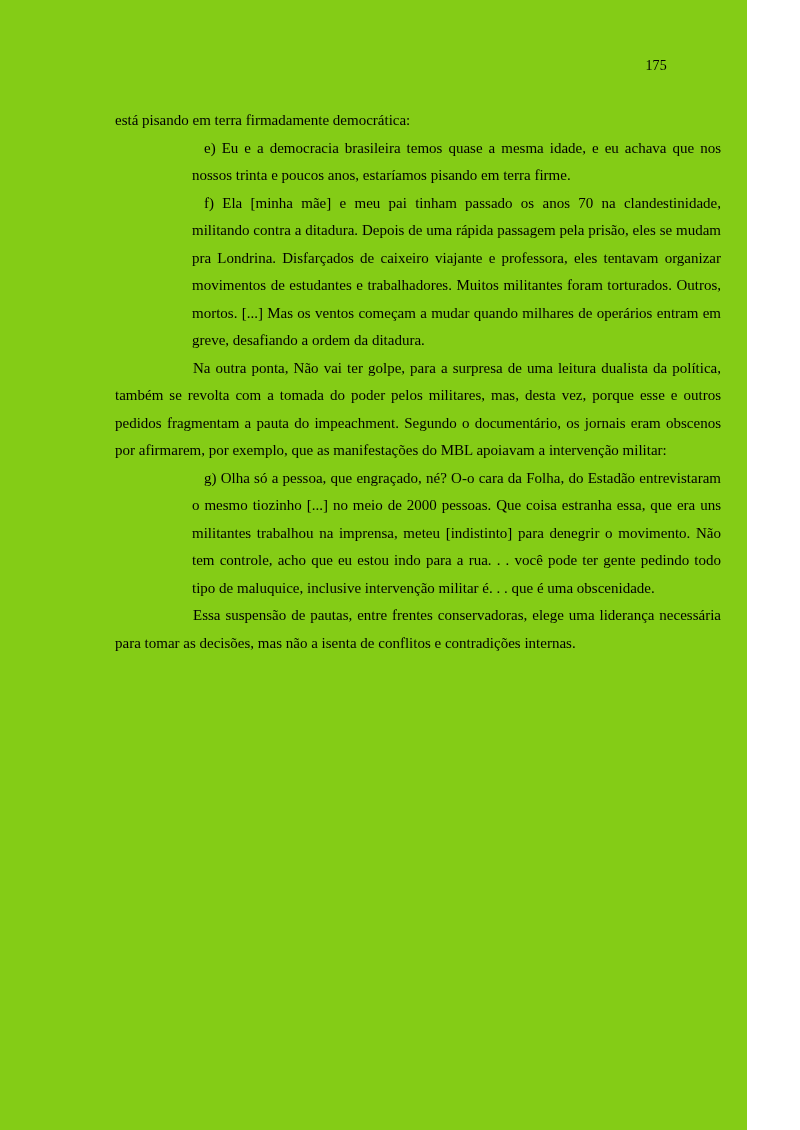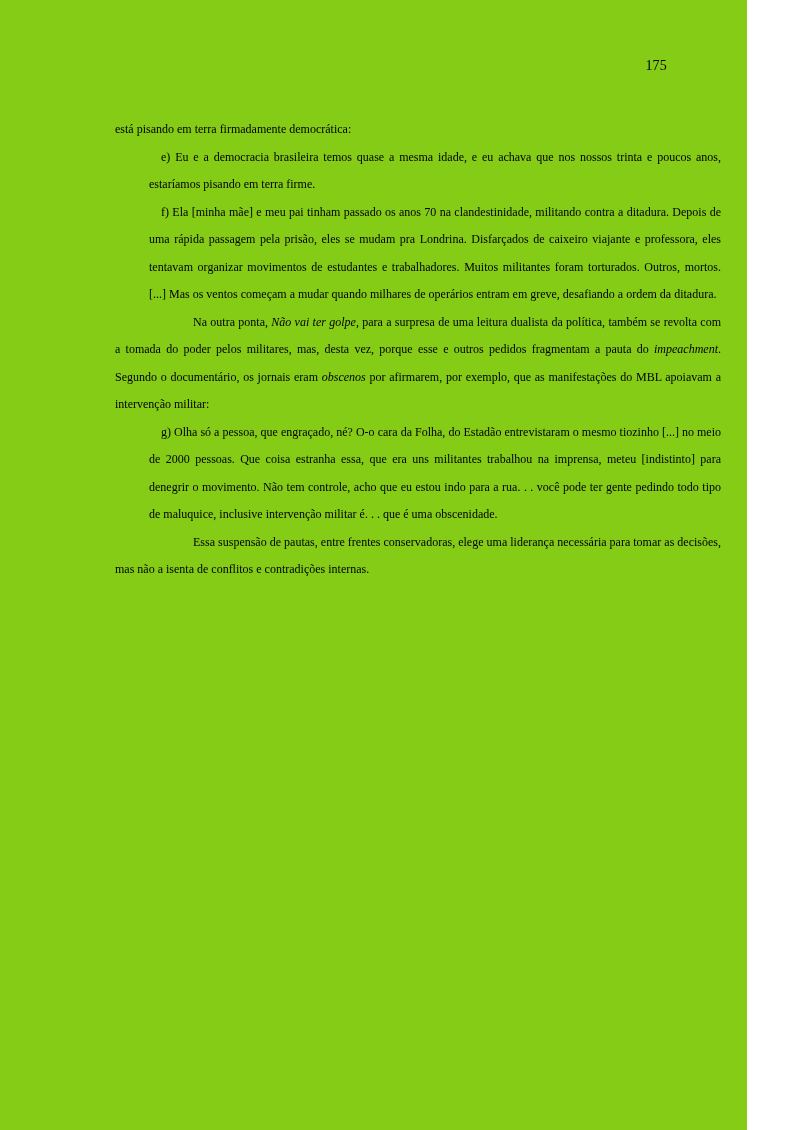--- a/index.html
+++ b/index.html
@@ -18,39 +18,39 @@
   }
   .page-number {
     position: absolute;
     top: 58px;
     right: 80px;
     font-size: 14px;
     letter-spacing: 0.2px;
   }
   .content {
     position: absolute;
-    top: 116px;
+    top: 107px;
     left: 115px;
     width: 606px;
-    font-size: 12px;
+    font-size: 15px;
     line-height: 27.5px;
   }
   p {
     margin: 0;
     padding: 0;
     text-align: justify;
   }
   p.body { text-indent: 0; }
   p.body-indent { text-indent: 78px; }
   p.body-indent-small { text-indent: 57px; }
   p.quote {
-    margin-left: 34px;
+    margin-left: 77px;
     text-indent: 12px;
   }
-  .italic { font-style: italic; }
+  .italic { }
 </style>
 </head>
 <body>
 
 <div class="page">
   <div class="page-number">175</div>
   <div class="content" id="content">
       <p class="body"><span>está pisando em terra firmadamente democrática:</span></p>
       <p class="quote"><span>e) Eu e a democracia brasileira temos quase a mesma idade, e eu achava que nos nossos trinta e poucos anos, estaríamos pisando em terra firme.</span></p>
       <p class="quote"><span>f) Ela [minha mãe] e meu pai tinham passado os anos 70 na clandestinidade, militando contra a ditadura. Depois de uma rápida passagem pela prisão, eles se mudam pra Londrina. Disfarçados de caixeiro viajante e professora, eles tentavam organizar movimentos de estudantes e trabalhadores. Muitos militantes foram torturados. Outros, mortos. [...] Mas os ventos começam a mudar quando milhares de operários entram em greve, desafiando a ordem da ditadura.</span></p>

